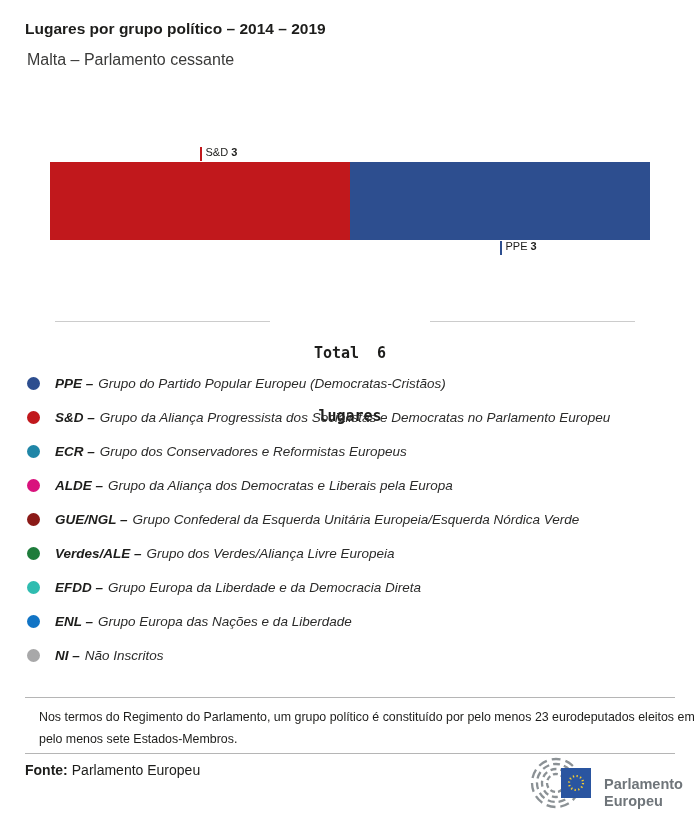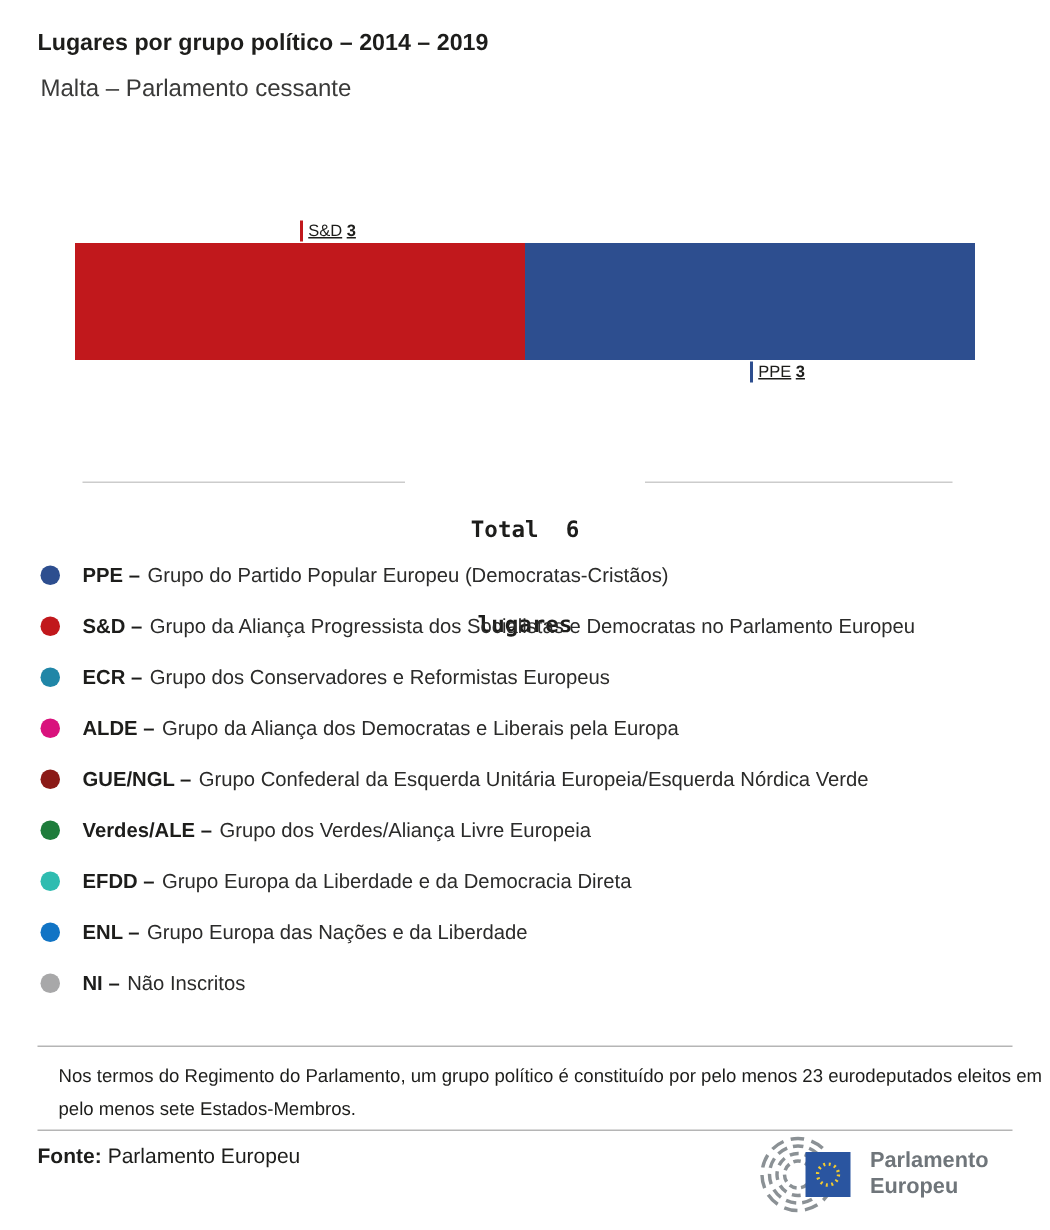--- a/index.html
+++ b/index.html
@@ -6,53 +6,53 @@
   .page{position:relative;width:700px;height:820px;background:#ffffff;overflow:hidden;
         font-family:"Liberation Sans","DejaVu Sans",sans-serif;color:#1d1d1b;border-radius:15px;}
 
   .title{position:absolute;left:25px;top:20px;font-size:15.5px;font-weight:700;color:#1d1d1b;}
   .subtitle{position:absolute;left:27px;top:51px;font-size:16px;font-weight:400;color:#3a3a39;}
 
   
   .chart{position:absolute;left:0;top:140px;width:700px;height:125px;}
   .bar{position:absolute;left:50px;top:22px;width:600px;height:78px;display:flex;}
   .seg{height:100%;}
-  .callout{position:absolute;display:flex;align-items:center;text-decoration:underline;}
+  .callout{position:absolute;display:flex;align-items:flex-start;}
   .callout .tick{width:1.5px;height:14px;flex:none;}
   .callout .tick-label{margin-left:4px;margin-top:-1px;font-size:11px;color:#1d1d1b;white-space:nowrap;}
   .callout .tick-label b{font-weight:700;margin-left:3px;}
   .callout-top{left:200px;top:7px;}
   .callout-bottom{left:500px;top:101px;}
 
   
   .total-line{position:absolute;top:321px;height:1px;background:#cccccc;}
   .total-line.left{left:55px;width:215px;}
   .total-line.right{left:430px;width:205px;}
   .total-box{position:absolute;left:270px;top:301px;width:160px;text-align:center;
              font-family:"DejaVu Sans Mono","Liberation Mono",monospace;
              font-weight:700;font-size:15px;line-height:21px;color:#1d1d1b;white-space:pre;}
 
   
   .legend-heading{position:absolute;left:25px;top:343px;font-size:15.5px;font-weight:700;color:#1d1d1b;}
-  .legend{position:absolute;left:25px;top:366px;margin:0;padding:0;list-style:none;width:660px;}
+  .legend{position:absolute;left:25px;top:366px;margin:0;padding:0;list-style:none;width:660px;font-style:italic;}
   .legend li{display:flex;align-items:center;height:34px;}
   .dot{width:13px;height:13px;border-radius:50%;margin-left:2px;margin-right:15px;flex:none;background:#999;}
   .leg-text{font-size:13.5px;color:#2b2b2a;white-space:nowrap;}
   .leg-acronym{font-weight:700;color:#1d1d1b;}
   .leg-label{margin-left:5px;font-weight:400;}
 
   
   .divider{position:absolute;left:25px;width:650px;height:1px;background:#b5b5b5;}
   .divider.one{top:697px;}
   .divider.two{top:753px;}
   .footnote{position:absolute;left:39px;top:706px;width:660px;font-size:12.4px;line-height:22px;color:#1d1d1b;}
   .source{position:absolute;left:25px;top:762px;font-size:14px;color:#1d1d1b;}
   .source b{font-weight:700;margin-right:4px;}
 
-  .logo{position:absolute;left:492px;top:756px;display:flex;align-items:center;}
+  .logo{position:absolute;left:516px;top:756px;display:flex;align-items:flex-end;}
   .logo-text{margin-left:6px;font-size:14.5px;font-weight:700;color:#6f757a;line-height:17px;}
 </style>
 </head>
 <body>
 
 <div class="page">
 
   <div class="title">Lugares por grupo político – 2014 – 2019</div>
   <div class="subtitle">Malta – Parlamento cessante</div>
 

